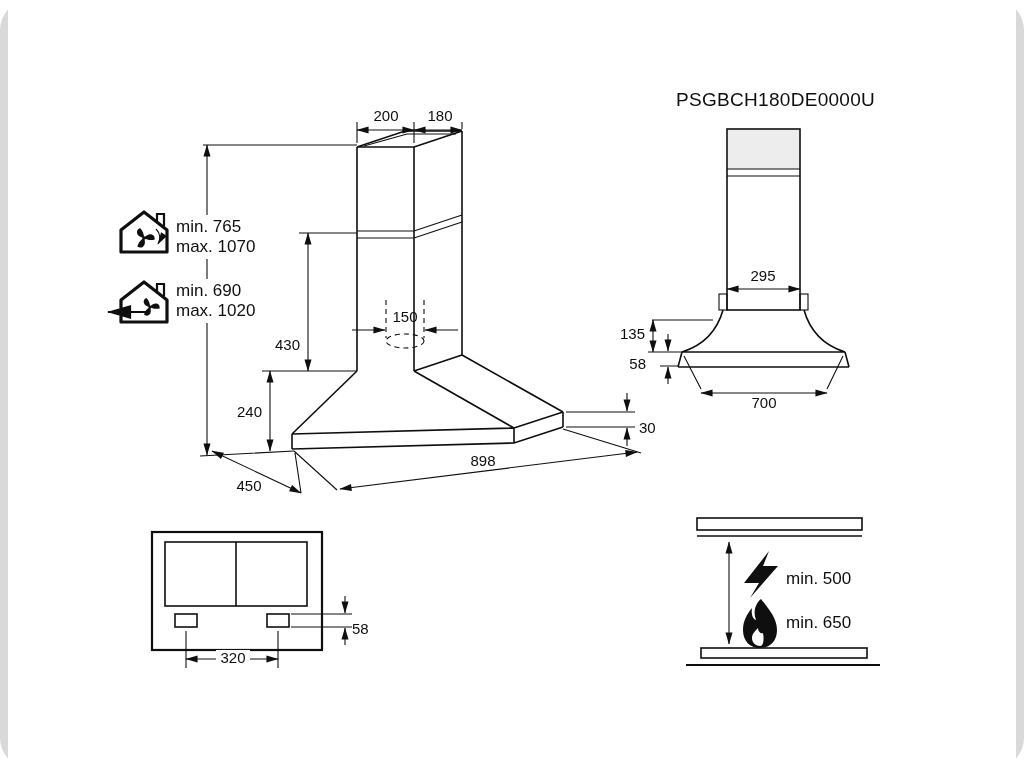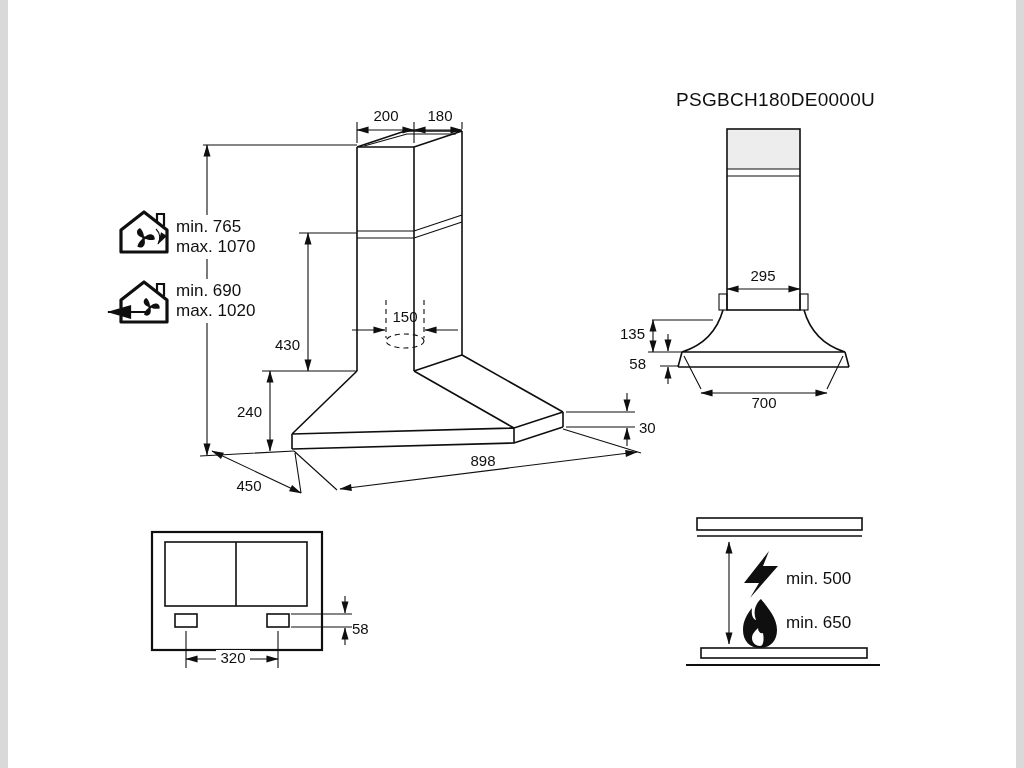--- a/index.html
+++ b/index.html
@@ -1,17 +1,17 @@
 <!DOCTYPE html>
 <html><head>
 <meta charset="utf-8">
 <style>
   html,body{margin:0;padding:0;background:#fff;}
   .stage{position:relative;width:1024px;height:768px;background:#ffffff;overflow:hidden;
-         font-family:"Liberation Sans",sans-serif;}
+         font-family:"Liberation Sans",sans-serif;border-radius:30px;}
   .edge-bar{position:absolute;top:0;width:8px;height:768px;background:#d9d9d9;}
   .edge-bar.left{left:0;}
   .edge-bar.right{right:0;}
   svg{position:absolute;left:0;top:0;}
   svg text{font-family:"Liberation Sans",sans-serif;fill:#0f0f0f;}
   .t-dim{font-size:15px;}
   .t-mm{font-size:17px;}
   .t-title{font-size:19px;letter-spacing:.3px;}
   .ln{stroke:#0f0f0f;fill:none;}
   .w1{stroke-width:1.1;}

